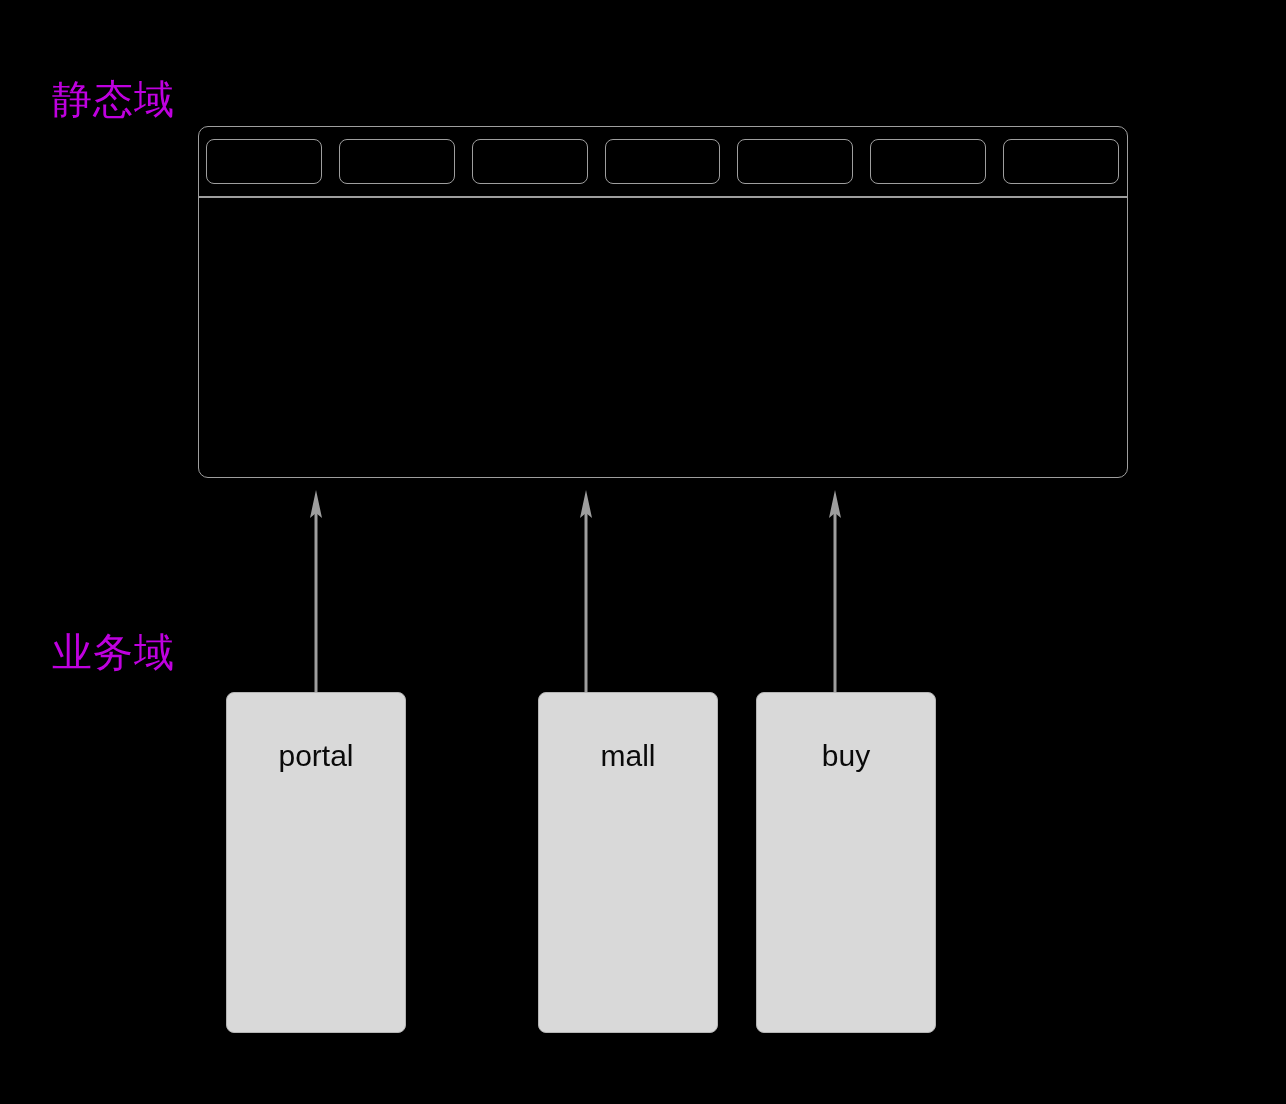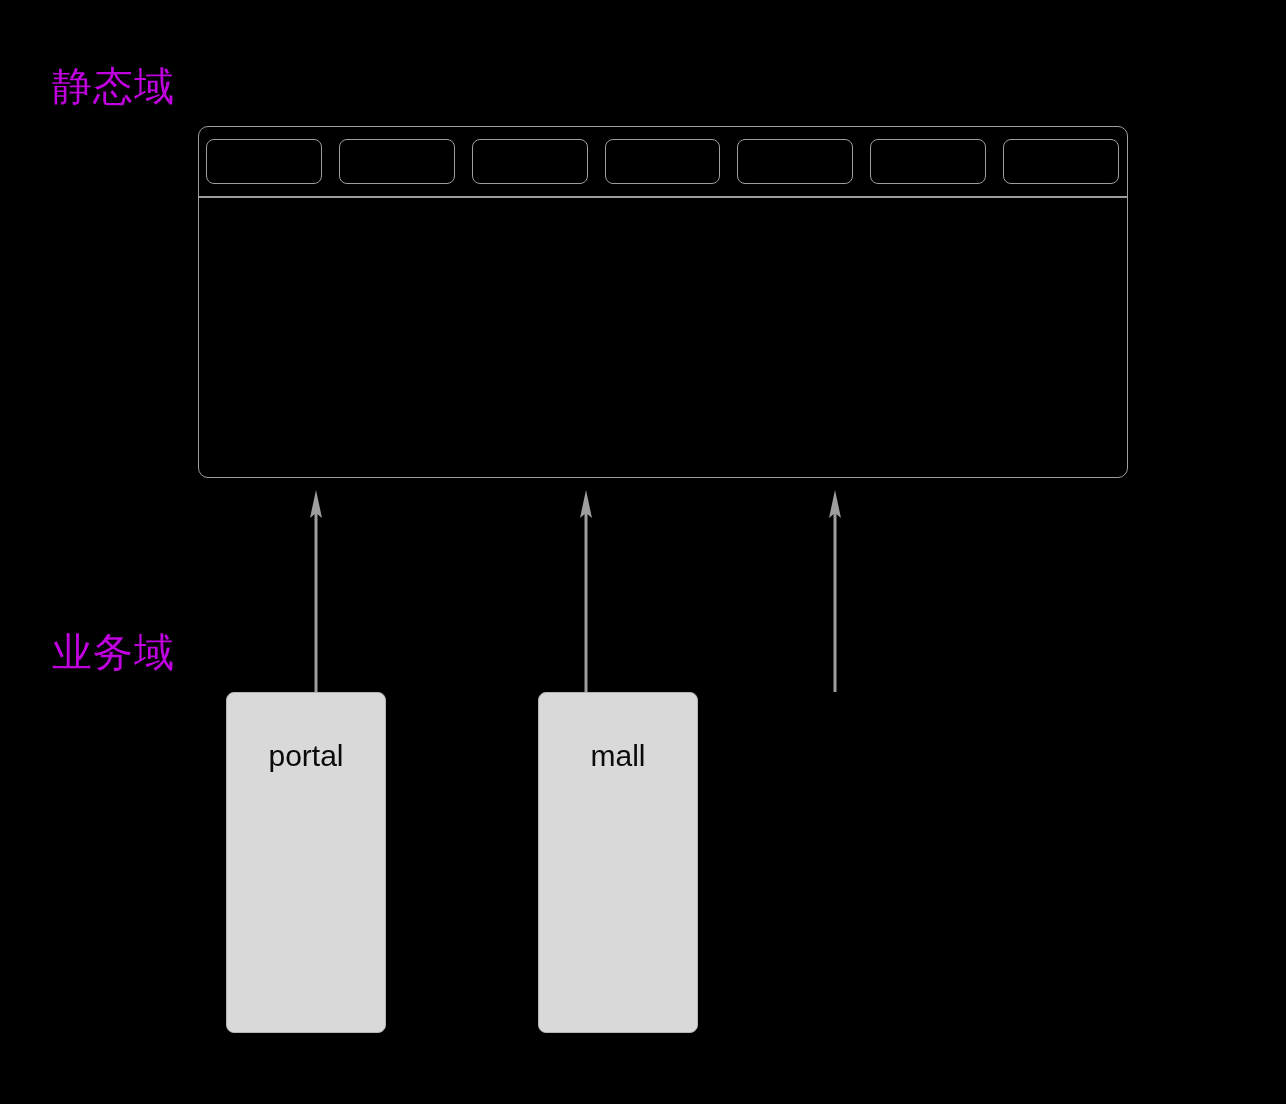--- a/index.html
+++ b/index.html
@@ -25,21 +25,21 @@
   .domain-label {
     position: absolute;
     color: #bf00df;
     font-family: "DejaVu Sans", "Liberation Sans", sans-serif;
     font-size: 40px;
     line-height: 1;
     font-weight: 400;
     letter-spacing: 1px;
     white-space: nowrap;
   }
-  #static-domain-label { left: 52px; top: 66px; text-align: right; }
+  #static-domain-label { left: 52px; top: 79px; text-align: right; }
   #business-domain-label { left: 52px; top: 632px; }
 
   
   .shell-container {
     position: absolute;
     left: 198px;
     top: 126px;
     width: 930px;
     height: 352px;
     border: 1.4px solid #9e9e9e;
@@ -92,21 +92,21 @@
   .connector {
     position: absolute;
     width: 24px;
     overflow: visible;
   }
   .connector svg { display: block; overflow: visible; }
 
   
   .service-box {
     position: absolute;
-    width: 160px;
+    width: 180px;
     height: 341px;
     background: #d9d9d9;
     border: 1.2px solid #b4b4b4;
     border-radius: 8px;
     box-sizing: border-box;
   }
   .service-label {
     position: absolute;
     left: 0;
     right: 0;
@@ -175,14 +175,17 @@
   <div class="domain-label" id="business-domain-label">业务域</div>
 
   <div class="service-box" id="service-portal">
     <div class="service-label">portal</div>
   </div>
 
   <div class="service-box" id="service-mall">
     <div class="service-label">mall</div>
   </div>
 
+  <div class="service-box" id="service-buy">
+    <div class="service-label">buy</div>
+  </div>
 
 </div>
 
 </body></html>

